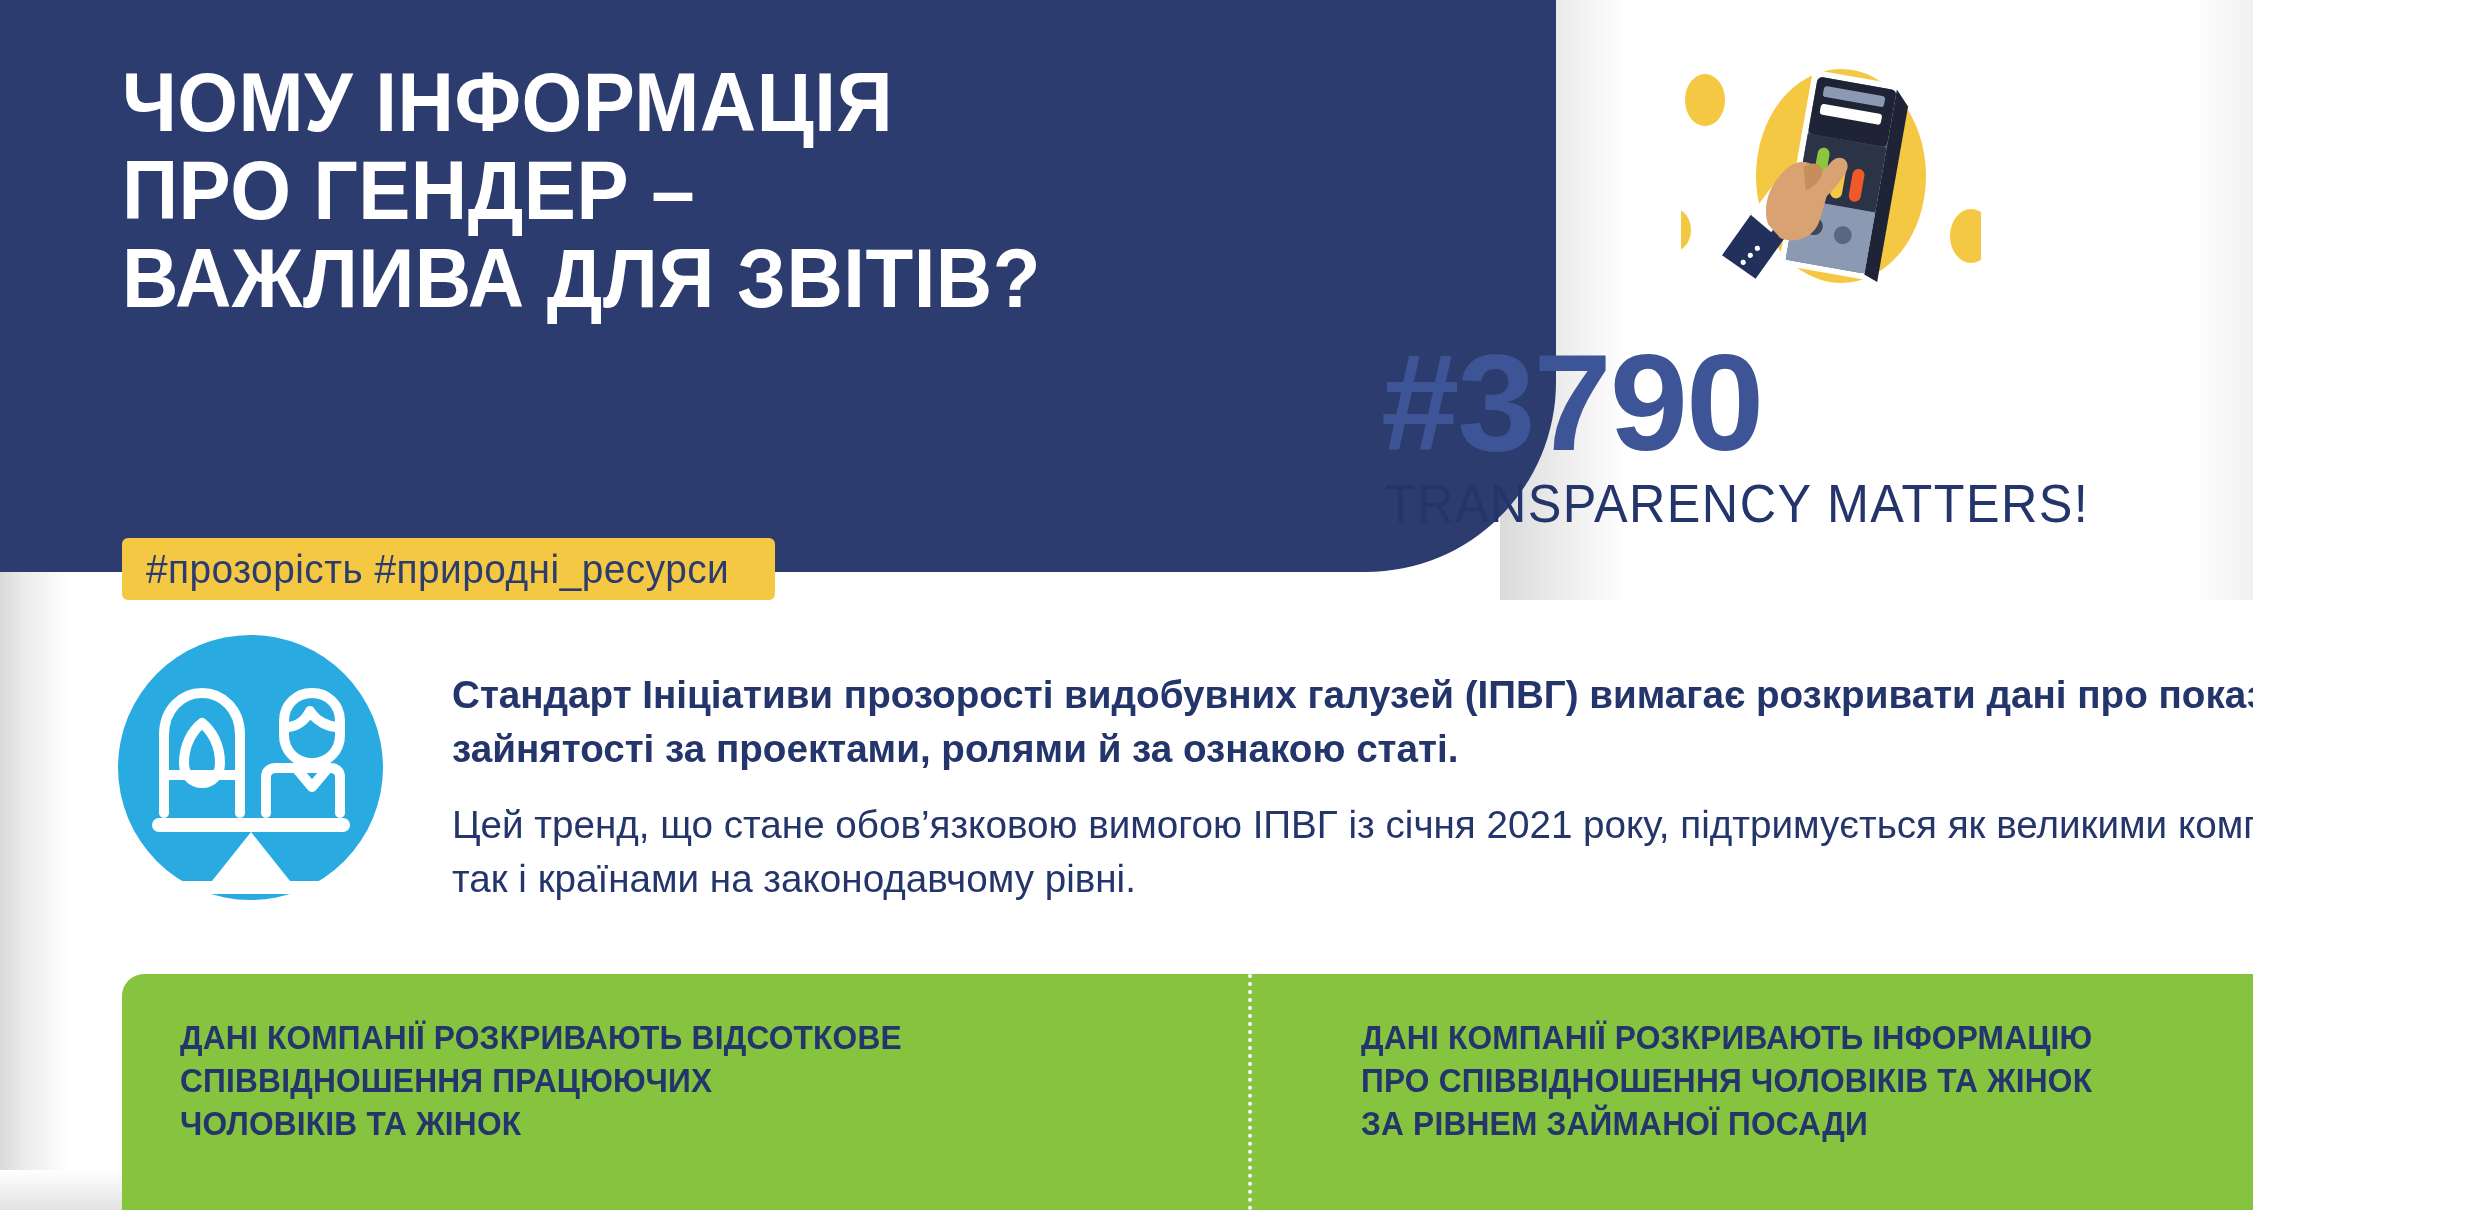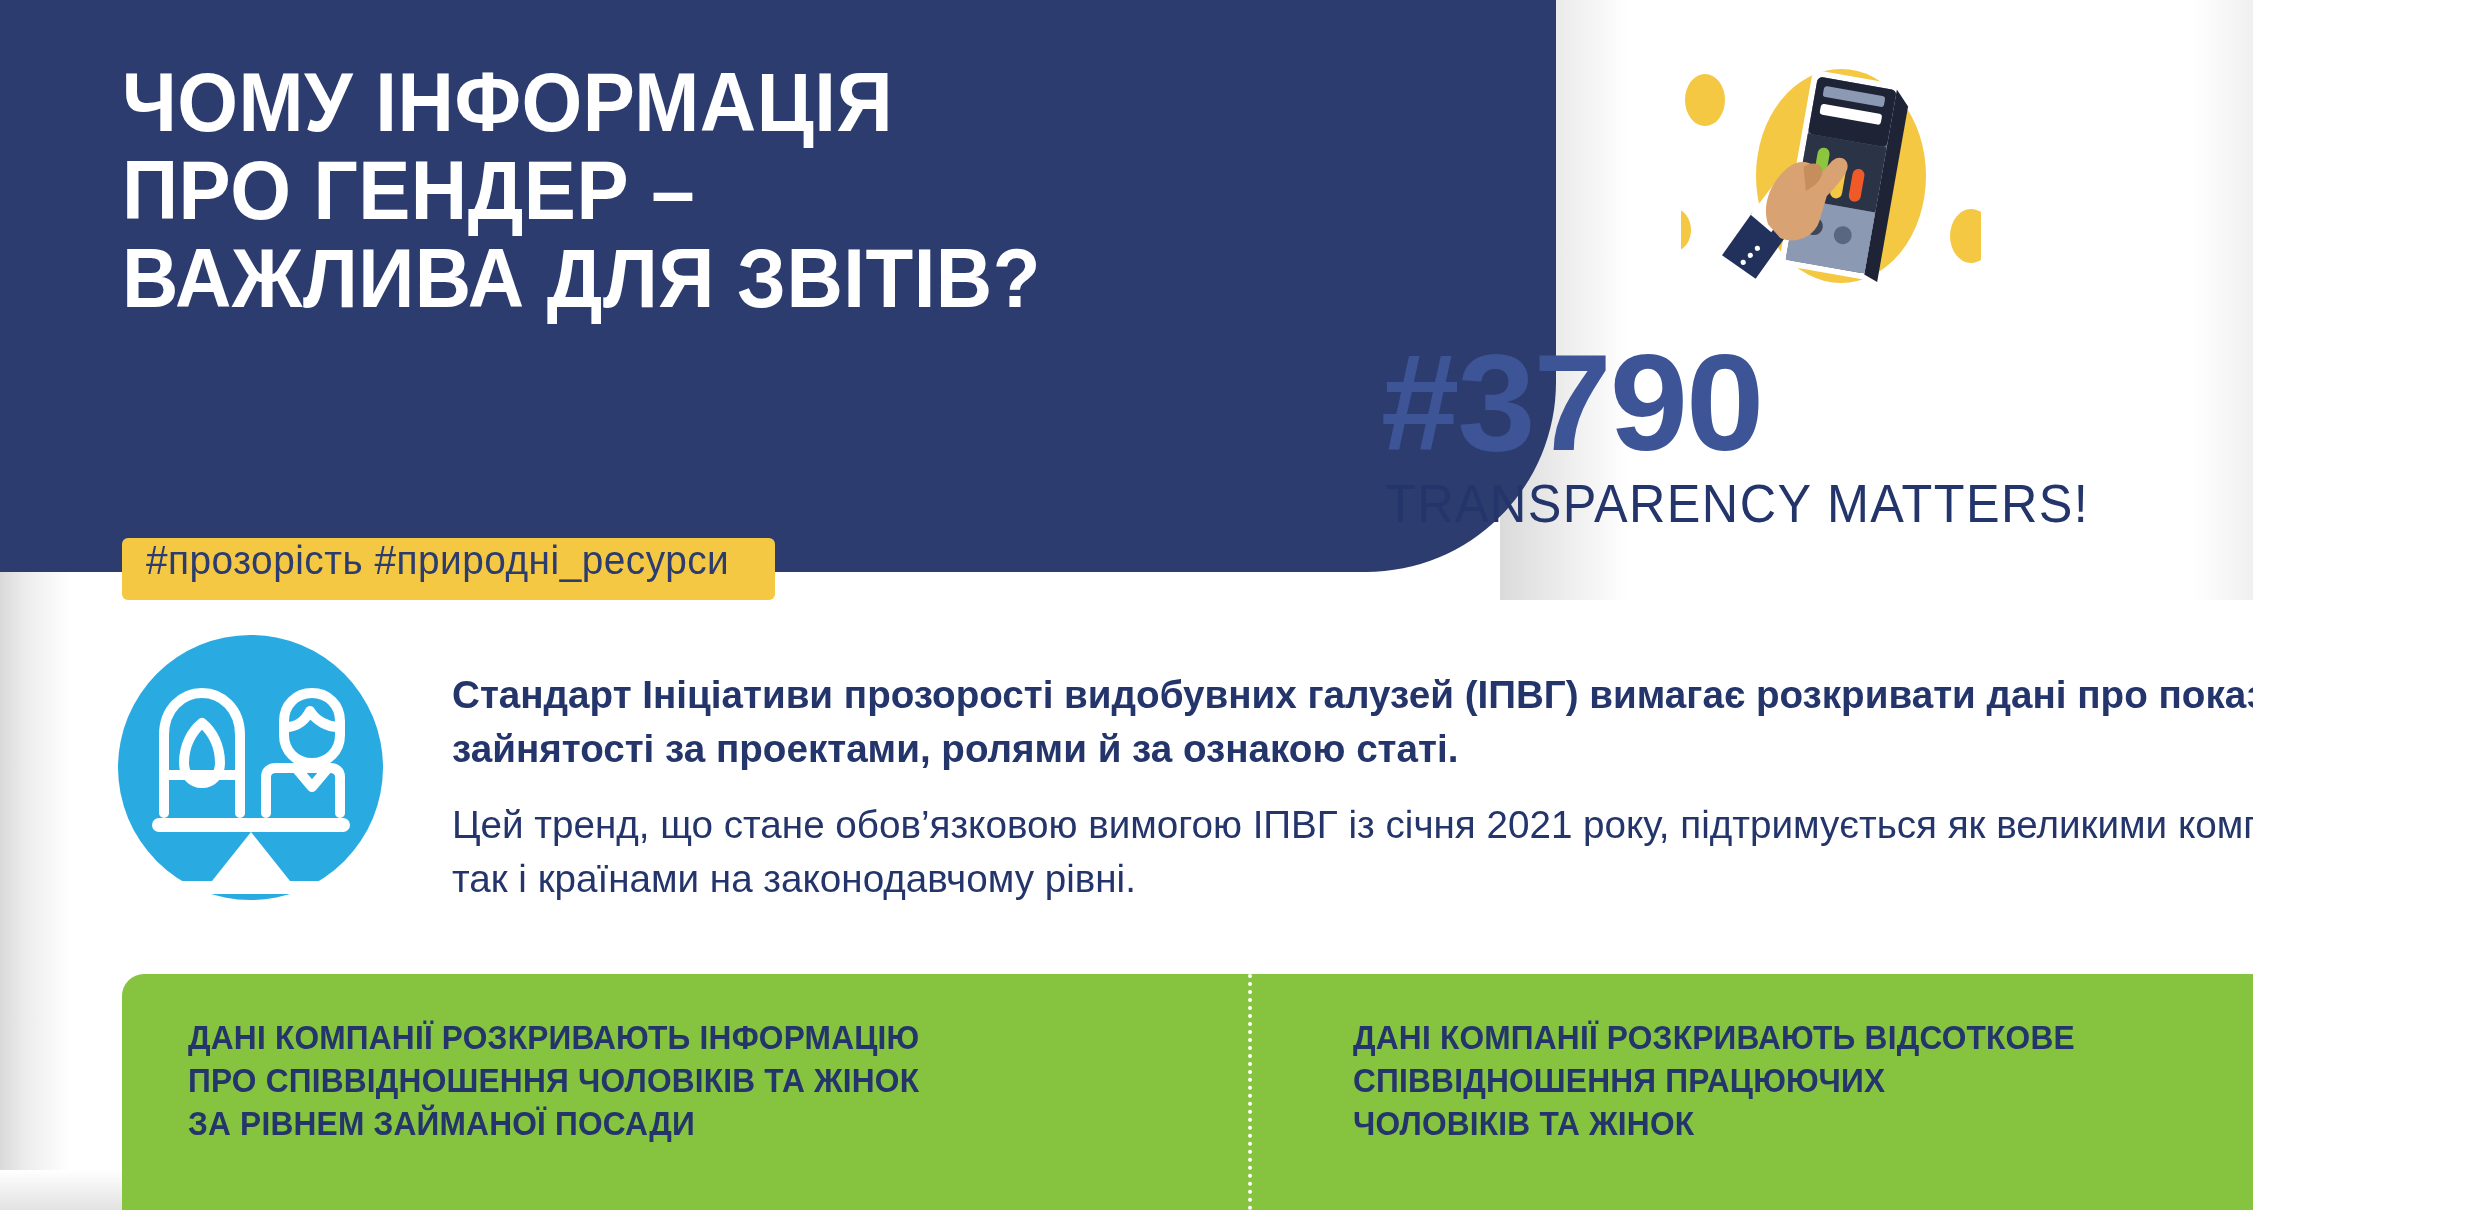--- a/index.html
+++ b/index.html
@@ -68,21 +68,21 @@
   }
 
   
   .hashtag-band {
     position:absolute;
     left:122px; top:538px;
     height:62px;
     padding:0 28px 0 24px;
     background:#f5c843;
     border-radius:6px;
-    display:flex; 
+    display:flex; align-items:center;
     z-index:5;
   }
   .hashtag-text {
     font-family:"Liberation Sans", sans-serif;
     font-size:40px;
     font-weight:400;
     color:#2c3c6e;
     letter-spacing:0.5px;
     white-space:nowrap;
     transform:scaleX(0.97);
@@ -300,30 +300,30 @@
       <rect x="54" y="246" width="158" height="13" rx="6" fill="#ffffff"></rect>
     </svg>
   </div>
 
   <div class="body-text">
     <div class="para-bold">Стандарт Ініціативи прозорості видобувних галузей (ІПВГ) вимагає розкривати дані про показники зайнятості за проектами, ролями й за ознакою статі.</div>
     <div class="para-regular">Цей тренд, що стане обов’язковою вимогою ІПВГ із січня 2021 року, підтримується як великими компаніями, так і країнами на законодавчому рівні.</div>
   </div>
 
   <div class="green-panel">
+    <div class="green-col left">
+      <div class="green-text">
+        <div>ДАНІ КОМПАНІЇ РОЗКРИВАЮТЬ ВІДСОТКОВЕ</div>
+        <div>СПІВВІДНОШЕННЯ ПРАЦЮЮЧИХ</div>
+        <div>ЧОЛОВІКІВ ТА ЖІНОК</div>
+      </div>
+    </div>
     <div class="green-col right">
       <div class="green-text">
         <div>ДАНІ КОМПАНІЇ РОЗКРИВАЮТЬ ІНФОРМАЦІЮ</div>
         <div>ПРО СПІВВІДНОШЕННЯ ЧОЛОВІКІВ ТА ЖІНОК</div>
         <div>ЗА РІВНЕМ ЗАЙМАНОЇ ПОСАДИ</div>
       </div>
     </div>
-    <div class="green-col left">
-      <div class="green-text">
-        <div>ДАНІ КОМПАНІЇ РОЗКРИВАЮТЬ ВІДСОТКОВЕ</div>
-        <div>СПІВВІДНОШЕННЯ ПРАЦЮЮЧИХ</div>
-        <div>ЧОЛОВІКІВ ТА ЖІНОК</div>
-      </div>
-    </div>
   </div>
   <div class="green-divider"></div>
 
 </div>
 
 </body></html>

